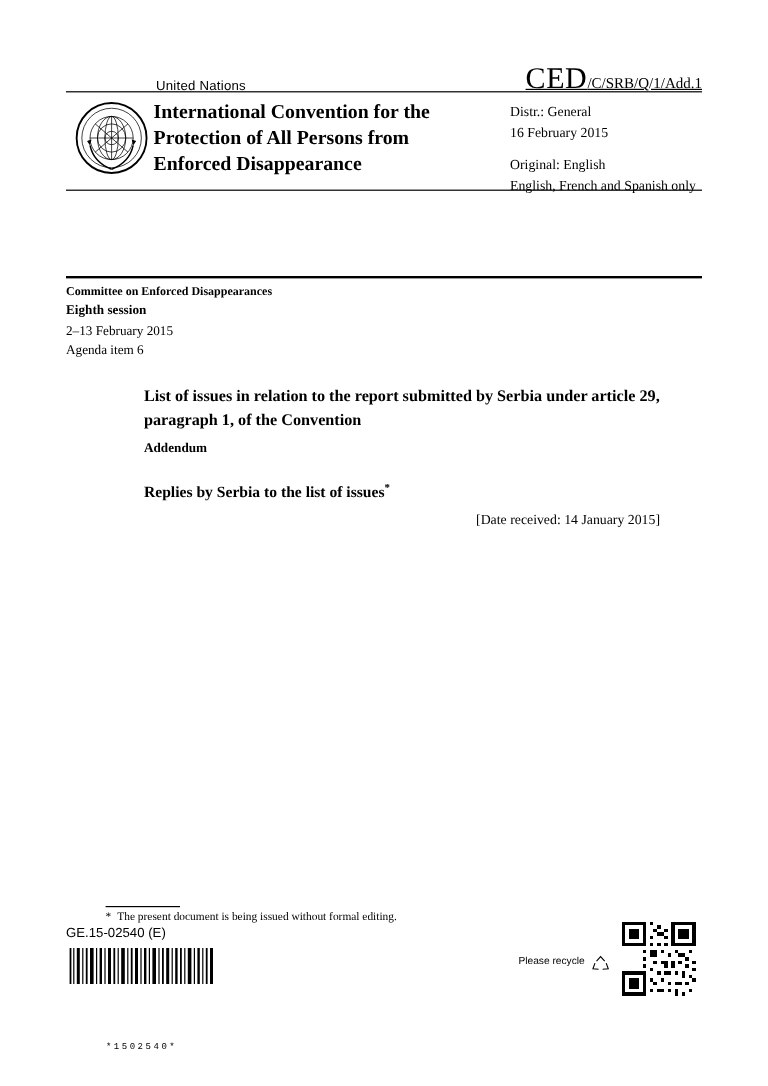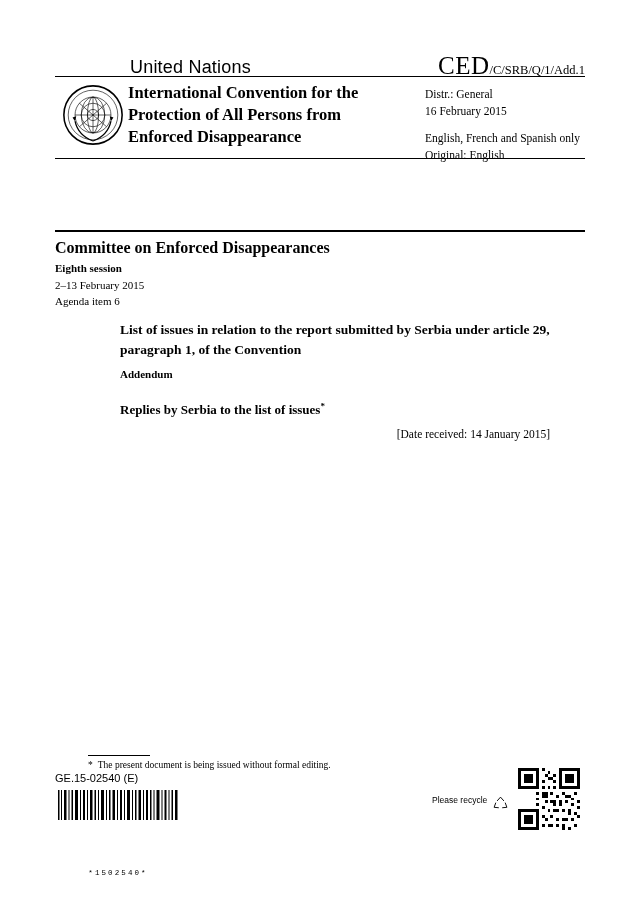--- a/index.html
+++ b/index.html
@@ -27,28 +27,29 @@
   .hdr-top {
     position: absolute;
     left: 55px; top: 52px;
     width: 530px;
     display: flex;
     align-items: flex-end;
     justify-content: space-between;
   }
   .hdr-un {
     font-family: "Liberation Sans", sans-serif;
-    font-size: 18px;
+    font-size: 11px;
     letter-spacing: .2px;
     padding-left: 75px;
     padding-bottom: 2px;
   }
   .hdr-symbol {
     text-align: left;
     white-space: nowrap;
+    text-decoration: underline;
   }
   .hdr-symbol .big {
     font-size: 25px;
     letter-spacing: .5px;
   }
   .hdr-symbol .small {
     font-size: 12.5px;
   }
 
   .rule-thin {
@@ -94,21 +95,21 @@
 
   
   .cmt-rule { top: 230px; }
   .cmt {
     position: absolute;
     left: 55px; top: 236px;
     width: 530px;
     font-size: 11.5px;
     line-height: 1.5;
   }
-  .cmt .l1 { font-weight: bold; font-size: 16px; }
+  .cmt .l1 { font-weight: bold; font-size: 10px; }
   .cmt .l2 { font-weight: bold; font-size: 11px; font-family: Liberation Serif, serif; }
   .cmt .l3 { font-size: 11px; }
   .cmt .l4 { font-size: 11px; }
   .cmt .l5 { font-weight: bold; font-size: 10.5px; }
 
   
   .doc-title {
     position: absolute;
     left: 120px; top: 320px;
     width: 430px;
@@ -234,22 +235,22 @@
   </div>
 
   <div class="conv-title">International Convention for the Protection of All Persons from Enforced Disappearance</div>
 
   <div class="distr-block">
     <div class="grp">
       <div>Distr.: General</div>
       <div>16 February 2015</div>
     </div>
     <div class="grp">
+      <div>Original: English</div>
       <div>English, French and Spanish only</div>
-      <div>Original: English</div>
     </div>
   </div>
 
   <div class="rule-thin hdr-rule-2"></div>
 
   <div class="rule-thick cmt-rule"></div>
   <div class="cmt">
     <div class="l1">Committee on Enforced Disappearances</div>
     <div class="l2">Eighth session</div>
     <div class="l3">2–13 February 2015</div>

